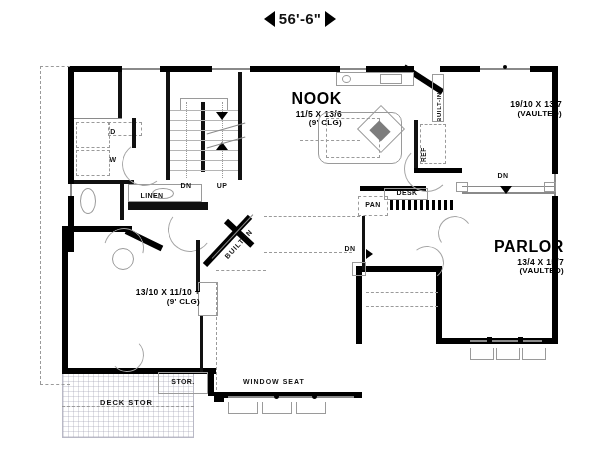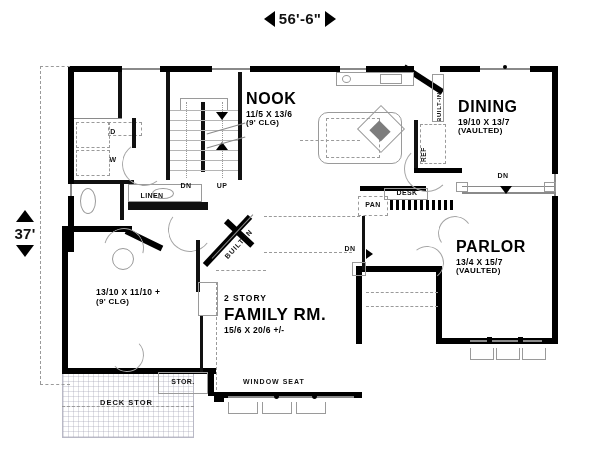--- a/index.html
+++ b/index.html
@@ -24,21 +24,21 @@
   .wi{position:absolute;background:#111;}         
   .thin{position:absolute;background:#8a8a8a;}    
   .dash{position:absolute;border-top:1px dashed #9a9a9a;}
   .dashv{position:absolute;border-left:1px dashed #9a9a9a;}
   .box{position:absolute;border:1px solid #9a9a9a;box-sizing:border-box;}
   .boxd{position:absolute;border:1px dashed #9a9a9a;box-sizing:border-box;}
   .arc{position:absolute;border:1px solid #a5a5a5;border-radius:50%;
        border-right-color:transparent;border-top-color:transparent;box-sizing:border-box;}
 
   
-  .room{position:absolute;text-align:left;line-height:1.12;}
+  .room{position:absolute;text-align:right;line-height:1.12;}
   .room .nm{font-size:16px;font-weight:bold;letter-spacing:.6px;}
   .room .dm{font-size:8.5px;font-weight:bold;letter-spacing:.3px;margin-top:2px;}
   .room .cl{font-size:8px;font-weight:bold;letter-spacing:.3px;}
   .room .pre{font-size:8.5px;font-weight:bold;letter-spacing:1px;margin-bottom:1px;}
 
   .tag{position:absolute;font-size:7px;font-weight:bold;letter-spacing:.4px;
        text-align:center;color:#111;}
   .vtag{position:absolute;font-size:6.5px;font-weight:bold;letter-spacing:.6px;
         color:#111;transform:rotate(-90deg);transform-origin:left top;white-space:nowrap;}
   .rtag{position:absolute;font-size:7.5px;font-weight:bold;letter-spacing:1px;
@@ -65,25 +65,20 @@
 </style>
 </head>
 <body>
 
 <div id="plan">
 
   <div class="dim dim-top">
     <span class="tri tri-l"></span>
     <span>56'-6"</span>
     <span class="tri tri-r"></span>
-  </div>
-  <div class="dim dim-left">
-    <span class="tri tri-u"></span>
-    <span>37'</span>
-    <span class="tri tri-d"></span>
   </div>
 
   <div class="deck" style="left:62px;top:372px;width:132px;height:66px;"></div>
   <div class="dash" style="left:62px;top:406px;width:132px;"></div>
   <div class="rtag" style="left:100px;top:398px;">DECK  STOR</div>
 
   <div class="w" style="left:68px;top:66px;width:54px;height:6px;"></div>
   <div class="thin" style="left:122px;top:68px;width:38px;height:2px;"></div>
   <div class="w" style="left:160px;top:66px;width:52px;height:6px;"></div>
   <div class="thin" style="left:212px;top:68px;width:38px;height:2px;"></div>
@@ -192,21 +187,20 @@
 
   <div class="wi" style="left:414px;top:120px;width:4px;height:52px;"></div>
   <div class="boxd" style="left:420px;top:124px;width:26px;height:40px;"></div>
   <div class="vtag" style="left:420px;top:162px;">REF</div>
   <div class="w" style="left:414px;top:168px;width:48px;height:5px;"></div>
 
   <div class="vtag" style="left:436px;top:122px;font-size:6px;">BUILT-IN</div>
   <div class="box" style="left:432px;top:74px;width:12px;height:48px;"></div>
 
   <div class="room" style="left:458px;top:98px;width:104px;">
-    <div class="nm">DINING</div>
     <div class="dm">19/10  X  13/7</div>
     <div class="cl">(VAULTED)</div>
   </div>
 
   <div class="thin" style="left:462px;top:192px;width:92px;height:2px;"></div>
   <div class="thin" style="left:462px;top:186px;width:92px;height:1px;"></div>
   <div class="box" style="left:456px;top:182px;width:12px;height:10px;"></div>
   <div class="box" style="left:544px;top:182px;width:12px;height:10px;"></div>
   <div class="ar-d" style="left:500px;top:186px;"></div>
   <div class="tag" style="left:490px;top:172px;width:26px;">DN</div>
@@ -249,25 +243,20 @@
   <div class="room" style="left:96px;top:286px;width:104px;">
     <div class="dm">13/10  X  11/10  +</div>
     <div class="cl">(9'  CLG)</div>
   </div>
   <div class="arc" style="left:110px;top:338px;width:34px;height:34px;transform:rotate(272deg);"></div>
 
   <div class="w" style="left:208px;top:368px;width:6px;height:28px;"></div>
   <div class="box" style="left:158px;top:372px;width:50px;height:22px;"></div>
   <div class="tag" style="left:160px;top:378px;width:46px;">STOR.</div>
 
-  <div class="room" style="left:224px;top:294px;width:130px;">
-    <div class="pre">2 STORY</div>
-    <div class="nm" style="font-size:17px;">FAMILY RM.</div>
-    <div class="dm">15/6  X  20/6  +/-</div>
-  </div>
   <div class="dashv" style="left:216px;top:282px;height:108px;"></div>
   <div class="dash" style="left:216px;top:270px;width:50px;"></div>
 
   <div class="dash" style="left:264px;top:216px;width:96px;"></div>
   <div class="dash" style="left:264px;top:252px;width:88px;"></div>
   <div class="dash" style="left:300px;top:140px;width:60px;"></div>
   <div class="dash" style="left:366px;top:306px;width:72px;"></div>
   <div class="dash" style="left:366px;top:292px;width:72px;"></div>
 
 </div>

